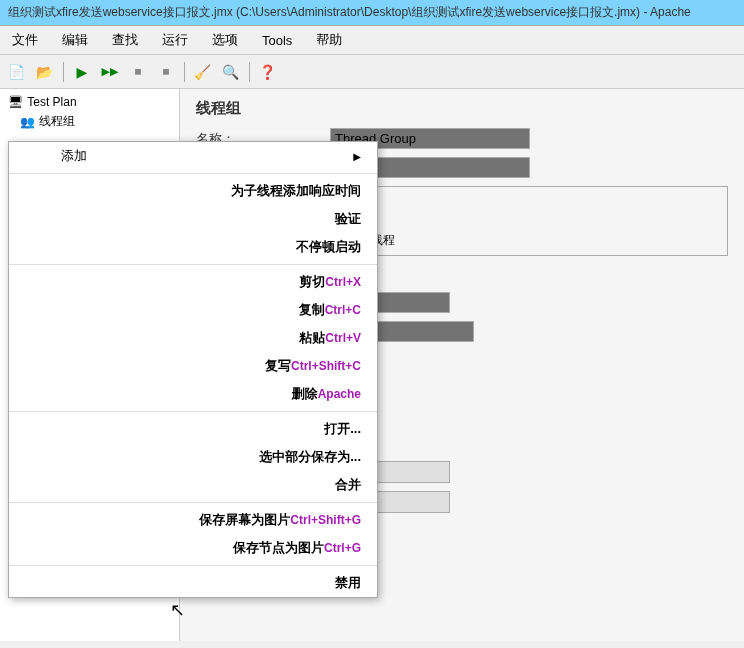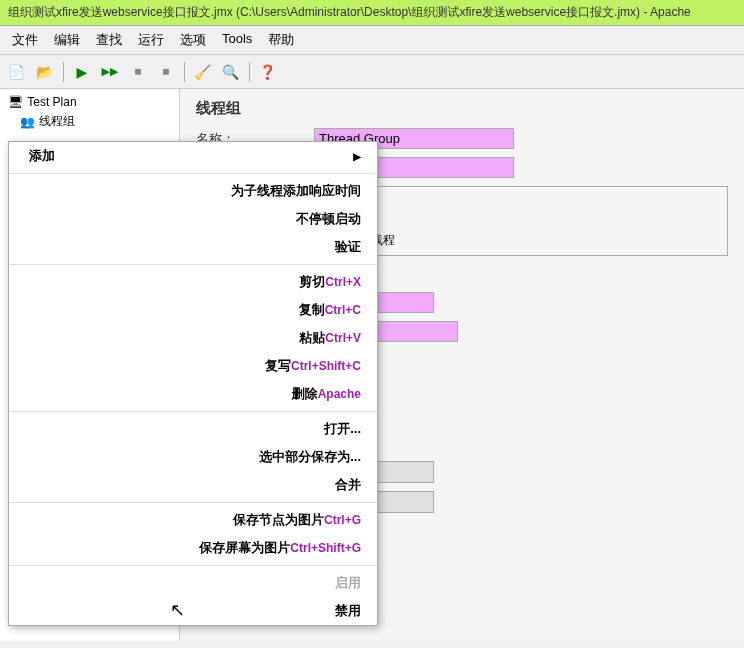--- a/index.html
+++ b/index.html
@@ -7,36 +7,37 @@
       font-family: 'SimSun', 'Microsoft YaHei', sans-serif;
       font-size: 13px;
       background: #f0f0f0;
       width: 744px;
       height: 648px;
       overflow: hidden;
       position: relative;
     }
     
     #title-bar {
-      background: #bef264;
+      background: #7dd3fc;
       border-bottom: 1px solid #aaa;
       padding: 4px 8px;
       font-size: 12px;
       color: #333;
       white-space: nowrap;
       overflow: hidden;
       text-overflow: ellipsis;
     }
     
     #menu-bar {
       background: #f0f0f0;
       border-bottom: 1px solid #ccc;
       display: flex;
+      align-items: center;
       padding: 2px 4px;
-      gap: 0;
+      gap: 8px;
     }
     .menu-item {
       padding: 3px 8px;
       cursor: pointer;
       font-size: 13px;
       color: #000;
       white-space: nowrap;
     }
     
     #toolbar {
@@ -94,30 +95,30 @@
     .panel-title {
       font-size: 15px;
       font-weight: bold;
       color: #333;
       margin-bottom: 10px;
     }
     .field-row {
       display: flex;
       align-items: center;
       margin-bottom: 8px;
-      gap: 8px;
+      gap: 24px;
     }
     .field-label {
       color: #333;
       min-width: 110px;
       font-size: 13px;
     }
     .field-input {
       border: 1px solid #aaa;
-      background: #f0abfc;
+      background: #737373;
       padding: 2px 4px;
       font-size: 13px;
       min-width: 120px;
     }
     .field-input-wide {
       min-width: 200px;
     }
     .section-box {
       border: 1px solid #aaa;
       margin-bottom: 10px;
@@ -197,23 +198,24 @@
       height: 1px;
       background: #ddd;
       margin: 3px 0;
     }
     .cm-header {
       display: flex;
       align-items: center;
       justify-content: space-between;
       padding: 5px 16px 5px 20px;
       font-size: 13px;
-      font-weight: bold;
+      font-weight: normal;
       cursor: pointer;
       color: #000;
+      margin-left: 32px;
     }
     .arrow-right::after { content: '▶'; font-size: 10px; margin-left: 8px; }
     .cursor-icon {
       display: inline-block;
       position: absolute;
       bottom: 20px;
       left: 170px;
       font-size: 18px;
       color: #000;
       pointer-events: none;
@@ -342,24 +344,24 @@
       <div class="cm-header arrow-right">
         <span>添加</span>
       </div>
       <div class="cm-separator"></div>
 
       <div class="cm-item">
         <span>为子线程添加响应时间</span>
         <span class="shortcut"></span>
       </div>
       <div class="cm-item">
+        <span>验证</span>
+      </div>
+      <div class="cm-item">
         <span>不停顿启动</span>
-      </div>
-      <div class="cm-item">
-        <span>验证</span>
       </div>
 
       <div class="cm-separator"></div>
 
       <div class="cm-item">
         <span>剪切</span>
         <span class="shortcut">Ctrl+X</span>
       </div>
       <div class="cm-item">
         <span>复制</span>
@@ -386,33 +388,30 @@
       <div class="cm-item">
         <span>选中部分保存为...</span>
       </div>
       <div class="cm-item">
         <span>合并</span>
       </div>
 
       <div class="cm-separator"></div>
 
       <div class="cm-item">
+        <span>保存屏幕为图片</span>
+        <span class="shortcut">Ctrl+Shift+G</span>
+      </div>
+      <div class="cm-item">
         <span>保存节点为图片</span>
         <span class="shortcut">Ctrl+G</span>
       </div>
-      <div class="cm-item">
-        <span>保存屏幕为图片</span>
-        <span class="shortcut">Ctrl+Shift+G</span>
-      </div>
 
       <div class="cm-separator"></div>
 
-      <div class="cm-item disabled">
-        <span>启用</span>
-      </div>
       <div class="cm-item">
         <span>禁用</span>
       </div>
 
     </div>
 
     <div class="cursor-icon">↖</div>
   </div>
 </div>
 

